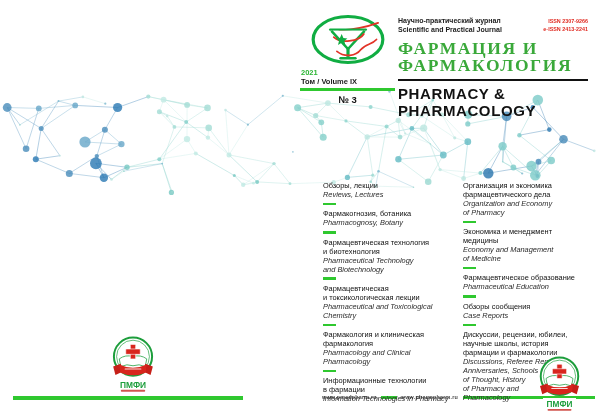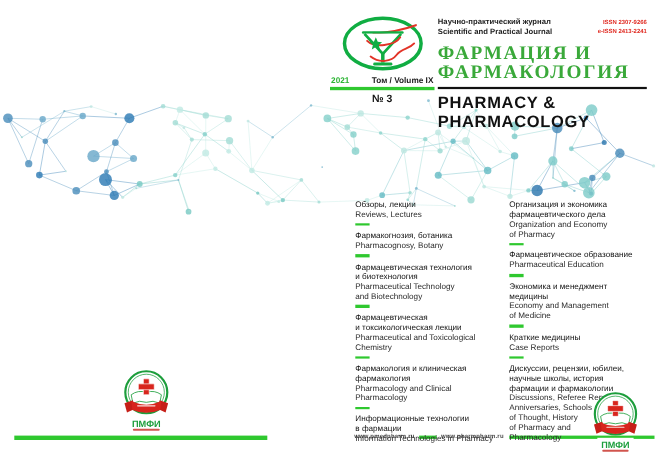--- a/index.html
+++ b/index.html
@@ -3,42 +3,42 @@
 <meta charset="utf-8">
 <style>
   html,body{margin:0;padding:0;background:#fff;}
   #canvas{position:relative;width:600px;height:418px;background:#ffffff;overflow:hidden;
           font-family:"Liberation Sans","DejaVu Sans",sans-serif;}
   #network-svg{position:absolute;left:0;top:0;width:600px;height:418px;pointer-events:none;z-index:0;}
 
   
   .logo-block{position:absolute;left:300px;top:13px;width:95px;z-index:2;text-align:center;}
   .logo-block svg{display:block;margin:0 auto;}
-  .vol-row{display:flex;justify-content:space-between;align-items:baseline;margin-top:2px;padding:0 1px;}
+  .vol-row{display:flex;justify-content:space-between;align-items:baseline;margin-top:2px;padding:0 1px;flex-direction:column;}
   .year{color:#2db535;font-weight:bold;font-size:7.5px;}
   .volume{color:#1a1a1a;font-size:7.5px;font-weight:bold;}
   .green-rule{height:2.5px;background:#2fc82f;margin-top:2px;}
   .issue-no{color:#111;font-weight:bold;font-size:9.5px;margin-top:3px;}
 
   
   .title-block{position:absolute;left:398px;top:16px;width:190px;z-index:2;}
   .subtitle-row{display:flex;justify-content:space-between;align-items:flex-start;}
   .subtitle{font-size:7px;font-weight:bold;color:#222;line-height:1.35;}
   .issn{font-size:5.4px;font-weight:bold;color:#e02b22;text-align:right;line-height:1.5;padding-top:1px;}
   .jtitle{color:#3aa93a;font-weight:bold;font-size:17.5px;line-height:1.0;letter-spacing:1.6px;margin-top:5px;font-family:Liberation Serif, serif;}
   .black-rule{height:2px;background:#111;margin-top:4px;}
   .jtitle-en{color:#111;font-weight:bold;font-size:15px;letter-spacing:0.6px;margin-top:4px;}
 
   
   .toc-col{position:absolute;z-index:2;}
   #toc-left{left:323px;top:182px;width:133px;}
   #toc-right{left:463px;top:182px;width:126px;}
   .toc-sec{margin-bottom:5px;}
   .sec-ru{font-size:7.4px;font-weight:normal;color:#101010;line-height:8.9px;white-space:pre-line;}
-  .sec-en{font-size:7.4px;color:#2a2a2a;line-height:8.9px;white-space:pre-line;}
+  .sec-en{font-size:7.4px;color:#2a2a2a;line-height:8.9px;white-space:pre-line;font-style:italic;}
   .sec-dash{width:13px;height:2.6px;background:#2fc82f;margin-top:3px;}
 
   
   .footer-line-left{position:absolute;left:13px;top:396px;width:230px;height:4px;background:#2fc82f;z-index:1;}
   .emblem-left{position:absolute;left:110px;top:336px;width:46px;z-index:2;}
   .emblem-right{position:absolute;left:537px;top:356px;width:45px;z-index:3;}
   .footer-right-row{position:absolute;left:322px;top:394px;width:273px;display:flex;align-items:center;z-index:1;}
   .url{font-size:5.4px;font-weight:bold;color:#4a4a4a;letter-spacing:0.2px;white-space:nowrap;}
   .fline-short{width:16px;height:3px;background:#2fc82f;margin:0 4px;}
   .fline-long{flex:1;height:3px;background:#2fc82f;margin-left:5px;}
@@ -406,33 +406,33 @@
 
   <div id="toc-right" class="toc-col">
     <div class="toc-sec">
         <div class="sec-ru">Организация и экономика
 фармацевтического дела</div>
         <div class="sec-en">Organization and Economy
 of Pharmacy</div>
         <div class="sec-dash"></div>
       </div>
     <div class="toc-sec">
-        <div class="sec-ru">Фармацевтическое образование</div>
-        <div class="sec-en">Pharmaceutical Education</div>
-        <div class="sec-dash"></div>
-      </div>
-    <div class="toc-sec">
         <div class="sec-ru">Экономика и менеджмент
 медицины</div>
         <div class="sec-en">Economy and Management
 of Medicine</div>
         <div class="sec-dash"></div>
       </div>
     <div class="toc-sec">
-        <div class="sec-ru">Краткие медицины</div>
+        <div class="sec-ru">Фармацевтическое образование</div>
+        <div class="sec-en">Pharmaceutical Education</div>
+        <div class="sec-dash"></div>
+      </div>
+    <div class="toc-sec">
+        <div class="sec-ru">Обзоры сообщения</div>
         <div class="sec-en">Case Reports</div>
         <div class="sec-dash"></div>
       </div>
     <div class="toc-sec">
         <div class="sec-ru">Дискуссии, рецензии, юбилеи,
 научные школы, история
 фармации и фармакологии</div>
         <div class="sec-en">Discussions, Referee Reports,
 Anniversaries, Schools
 of Thought, History

